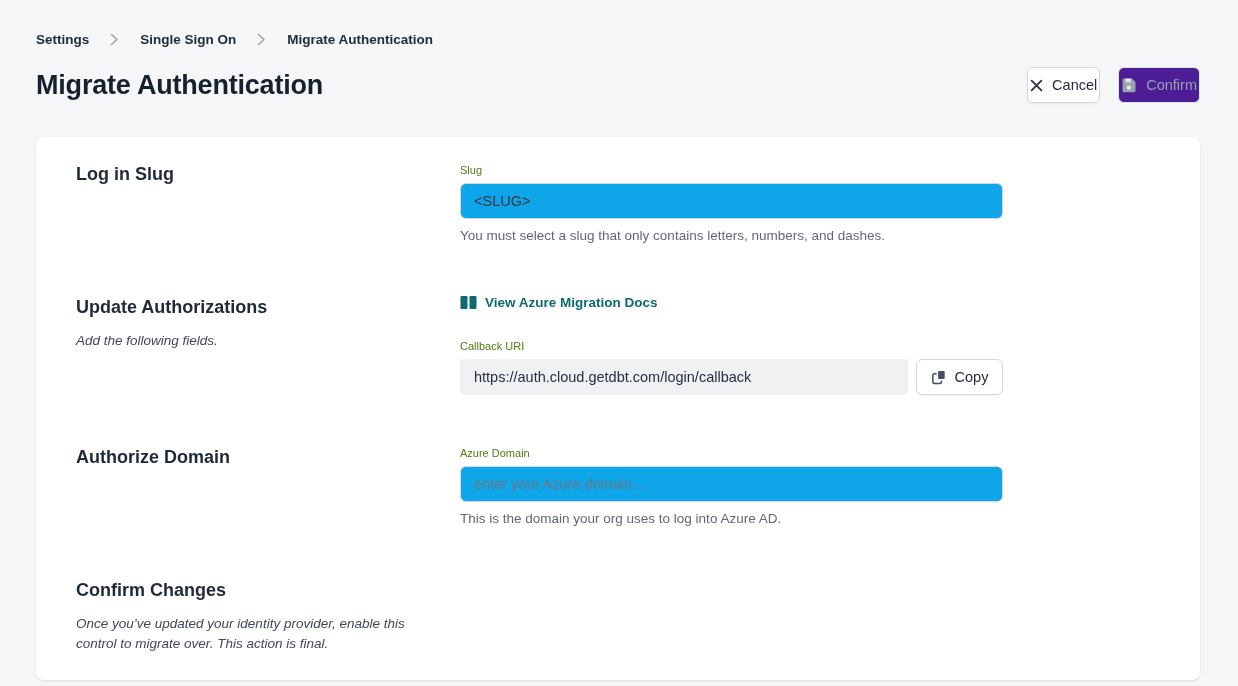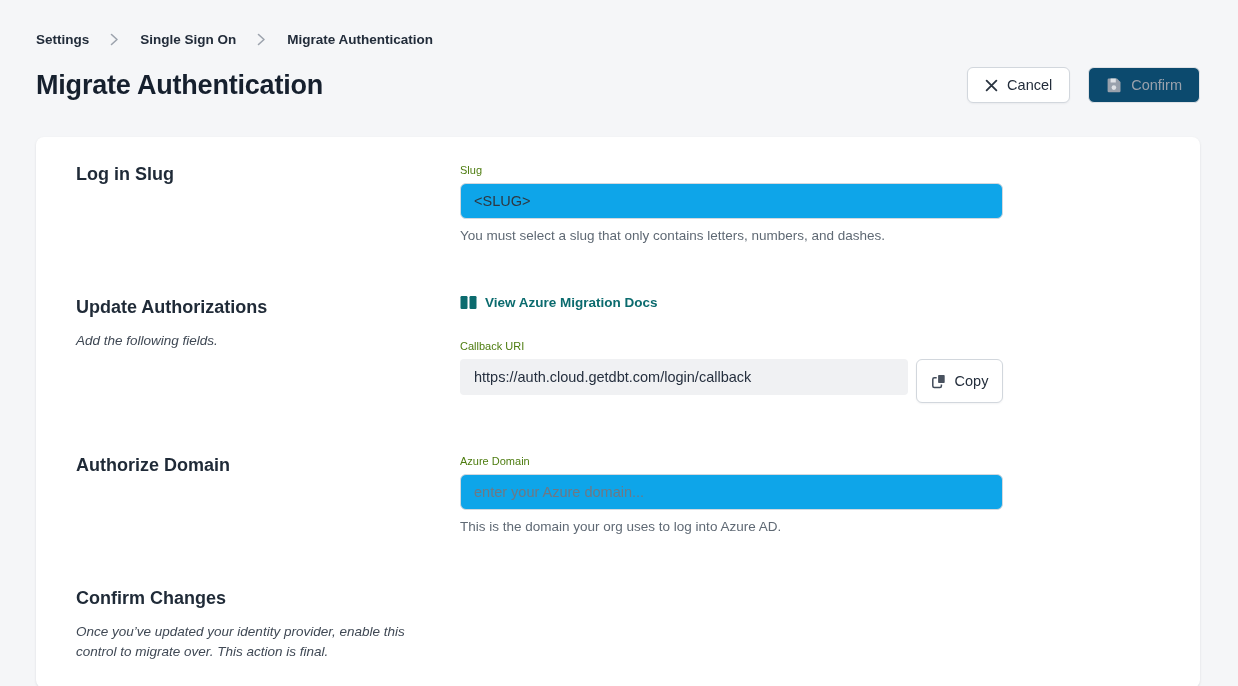--- a/index.html
+++ b/index.html
@@ -19,29 +19,29 @@
   .breadcrumb .crumb { cursor:pointer; }
   .crumb-sep { display:flex; align-items:center; }
   .title-row {
     margin-top:20px;
     display:flex; align-items:center; justify-content:space-between;
   }
   .page-title { font-size:27px; font-weight:700; color:#16202e; letter-spacing:-0.2px; }
   .header-actions { display:flex; align-items:center; gap:18px; }
   .btn {
     height:36px; display:flex; align-items:center; gap:9px;
-    padding:0 17px; border-radius:6px; font-size:14.5px; font-weight:400;
+    padding:0 2px; border-radius:6px; font-size:14.5px; font-weight:400;
     font-family:"Liberation Sans", sans-serif; cursor:pointer;
   }
   .btn-cancel {
     background:#ffffff; color:#232d3b;
     border:1px solid #d2d7dd; box-shadow:0 1px 2px rgba(16,24,40,.05);
   }
   .btn-confirm {
-    background:#0c4a6e; color:#99a1ac; border:1px solid #dfe2e6; cursor:default;
+    background:#4c1d95; color:#99a1ac; border:1px solid #dfe2e6; cursor:default;
   }
   .card {
     margin:34px 38px 0 36px;
     background:#ffffff;
     border-radius:8px;
     box-shadow:0 1px 3px rgba(16,24,40,.08), 0 1px 2px rgba(16,24,40,.04);
     padding:25px 40px 26px 40px;
     min-height:531px;
   }
   .section { display:flex; margin-bottom:50px; }
@@ -62,21 +62,21 @@
     display:flex; align-items:center; gap:8px; margin-bottom:28px;
     font-size:13.5px; font-weight:700; color:#0b6b6e; cursor:pointer; width:max-content;
   }
   .copy-row { display:flex; align-items:stretch; }
   .readonly-field {
     flex:0 0 448px; width:448px; height:36px; background:#f0f1f3; border-radius:4px;
     display:flex; align-items:center; padding:0 14px;
     font-size:14.5px; color:#252f3e; white-space:nowrap; overflow:hidden;
   }
   .btn-copy {
-    margin-left:8px; height:44px; flex:1;
+    margin-left:8px; height:36px; flex:1;
     display:flex; align-items:center; justify-content:center; gap:8px;
     background:#fff; border:1px solid #d2d7dd; border-radius:6px;
     font-size:14.5px; color:#232d3b; cursor:pointer; box-shadow:0 1px 2px rgba(16,24,40,.05);
     font-family:"Liberation Sans", sans-serif;
   }
   .toggle-row { display:flex; align-items:center; gap:13px; margin-top:2px; }
   .toggle {
     width:40px; height:26px; border-radius:13px; background:#8e97a4;
     position:relative; cursor:pointer; flex:0 0 40px;
   }

